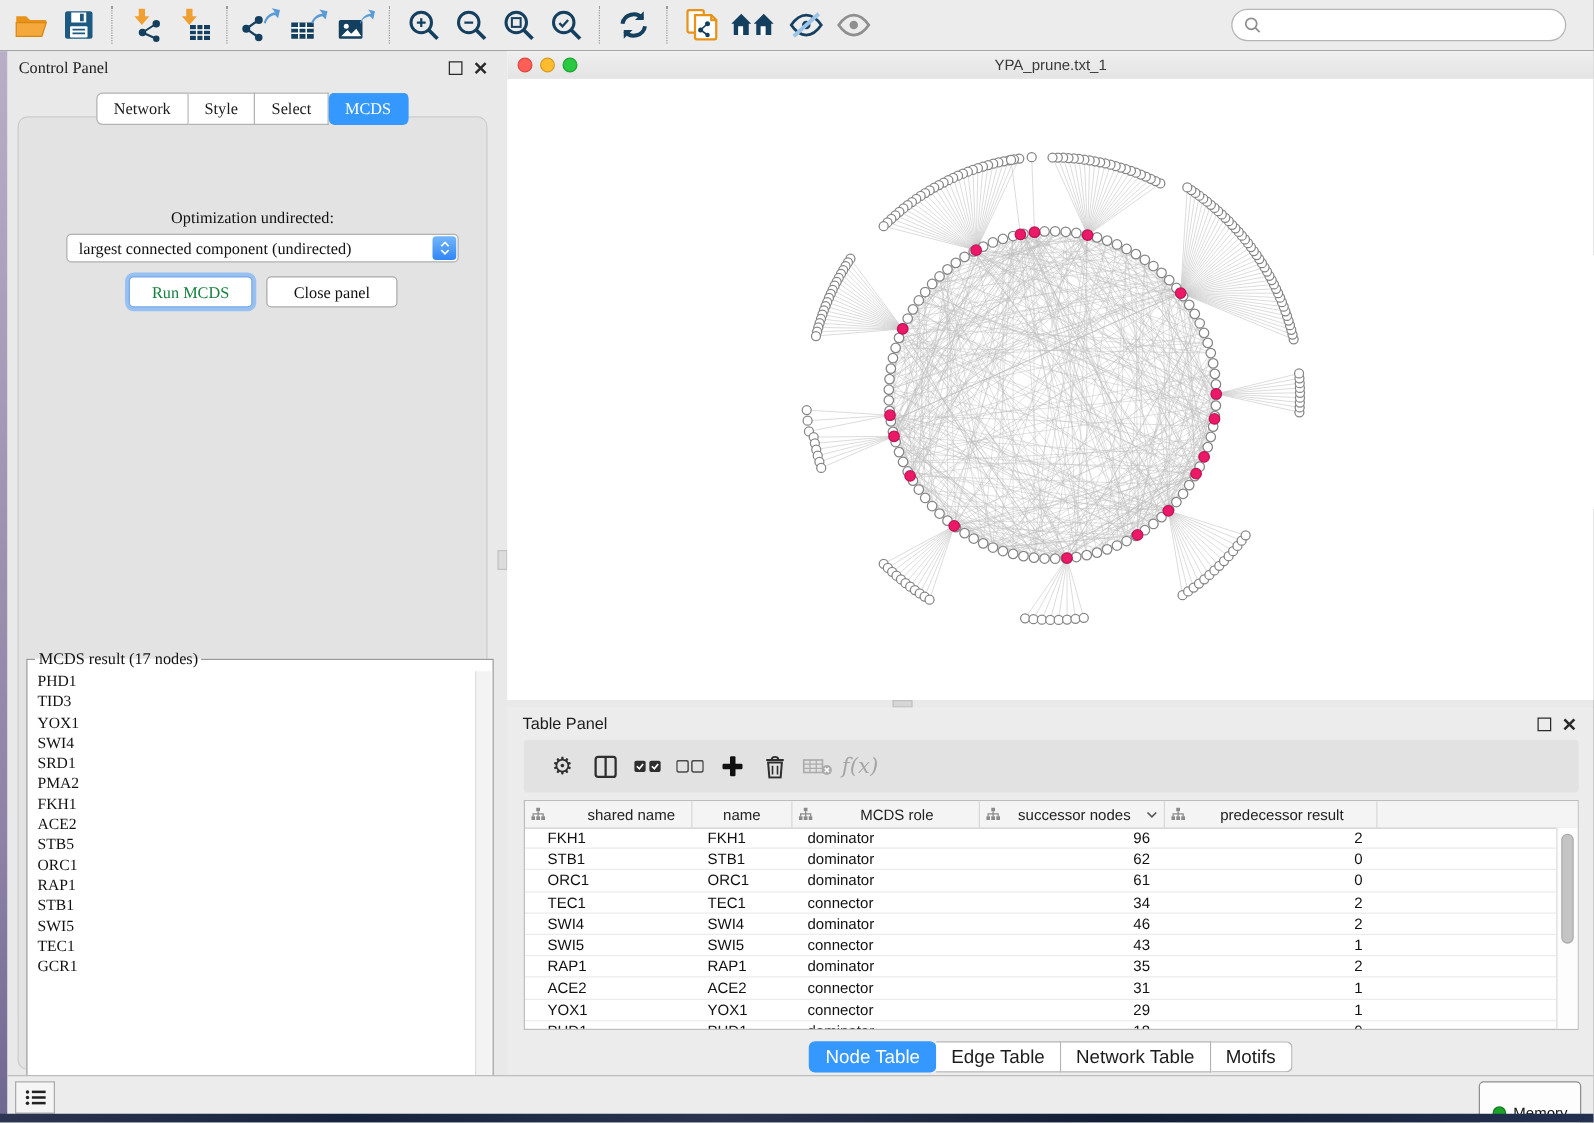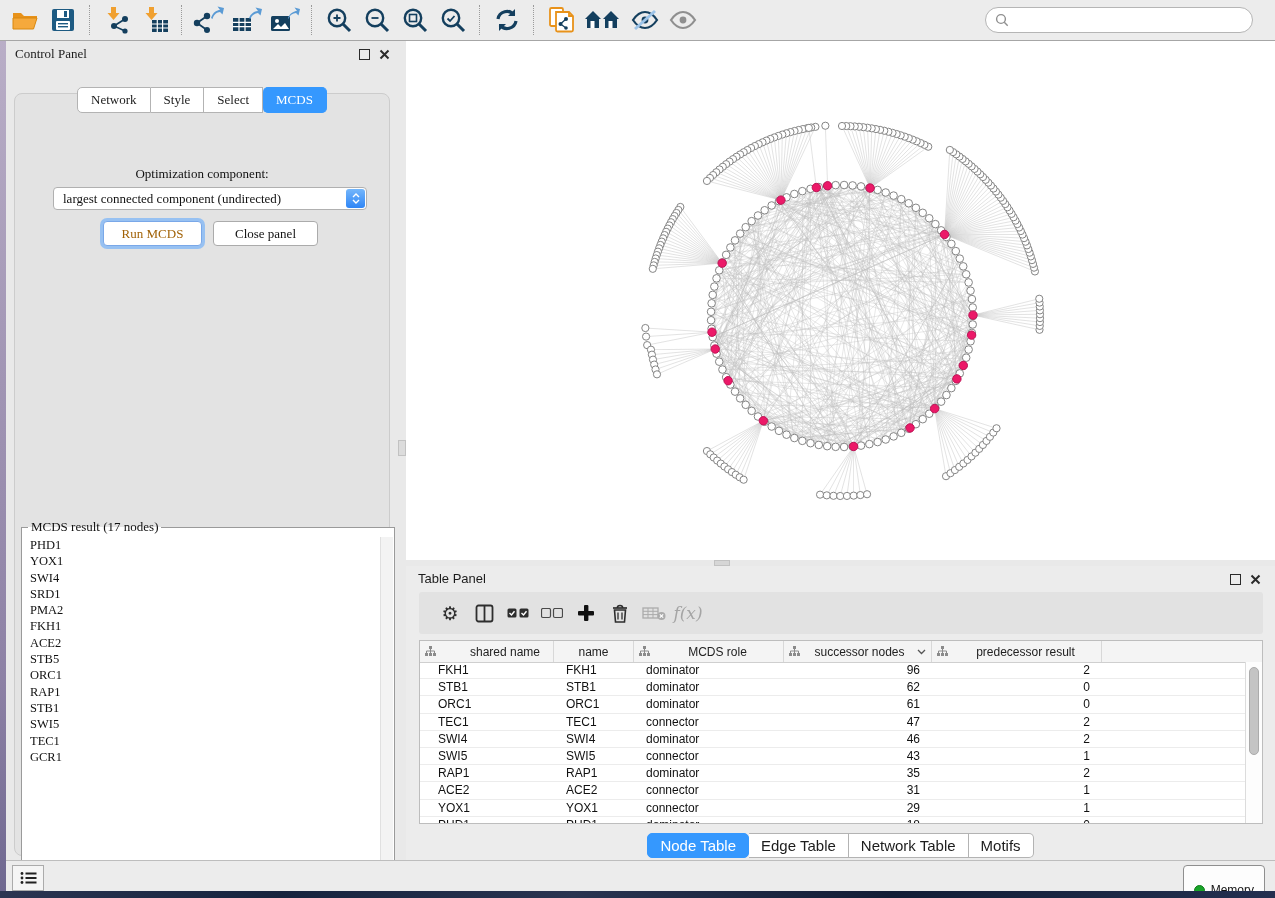--- a/index.html
+++ b/index.html
@@ -22,34 +22,34 @@
     background:linear-gradient(90deg,#2c3552,#16233e 22%,#2a3451 45%,#121d36 70%,#243050 100%);}
 
   
   #control-panel{position:absolute;left:6px;top:41px;width:392px;height:819px;background:#e9e9e9;font-family:Liberation Serif, serif;}
   .panel-titlebar{position:relative;height:26px;display:flex;align-items:center;}
   .panel-title{font-size:13px;color:#1c1c1c;padding-left:9px;}
   .win-icons{position:absolute;right:8px;top:0;height:26px;display:flex;align-items:center;gap:9px;}
   .float-ico{width:9px;height:9px;border:1.6px solid #2a2a2a;display:inline-block;}
   #cp-inner{position:absolute;left:8px;right:8px;top:52px;bottom:4px;background:#e3e3e3;
     border:1px solid #cccccc;border-radius:8px;}
-  #cp-tabs{position:absolute;left:0;right:0;top:46px;display:flex;justify-content:center;z-index:5;}
+  #cp-tabs{position:absolute;left:0;right:0;top:33px;display:flex;justify-content:center;z-index:5;}
   .cp-tab{font-size:13px;color:#1c1c1c;background:#fff;border:1px solid #b3b3b3;border-left:none;
     padding:4px 13px;cursor:default;}
   .cp-tab:first-child{border-left:1px solid #b3b3b3;border-radius:5px 0 0 5px;}
   .cp-tab:last-child{border-radius:0 5px 5px 0;}
   .cp-tab.active{background:#3598fe;color:#fff;border-color:#3598fe;border-radius:5px;}
   #opt-label{position:absolute;left:0;right:0;top:72px;text-align:center;font-size:13px;color:#111;}
   #criterion{position:absolute;left:38px;top:93px;width:314px;height:23px;background:#fff;
     border:1px solid #b0b0b0;border-radius:4px;display:flex;align-items:center;box-sizing:border-box;gap:12px;}
   #criterion .val{flex:1;font-size:13px;color:#111;padding-left:9px;white-space:nowrap;overflow:hidden;}
   #criterion .stepper{width:19px;height:19px;margin-right:1px;border-radius:3px;
     background:linear-gradient(#74b6fb,#2f86f6);display:flex;flex-direction:column;align-items:center;justify-content:center;gap:1px;}
   #run-btn{position:absolute;left:88px;top:127px;width:97px;height:23px;background:#fff;border:1px solid #7aa8e8;
-    border-radius:4px;font-size:13px;color:#a16207;box-shadow:0 0 0 3px rgba(90,165,255,.55);
+    border-radius:4px;font-size:13px;color:#15803d;box-shadow:0 0 0 3px rgba(90,165,255,.55);
     display:flex;align-items:center;justify-content:center;}
   #close-btn{position:absolute;left:198px;top:127px;width:103px;height:23px;background:#fff;border:1px solid #ababab;
     border-radius:4px;font-size:13px;color:#111;display:flex;align-items:center;justify-content:center;}
   #mcds-fieldset{position:absolute;left:6px;top:425px;width:374px;height:374px;margin:0;padding:0;
     border:1px solid #9a9a9a;background:#fff;box-sizing:border-box;}
   #mcds-fieldset legend{font-size:13px;color:#111;margin-left:6px;padding:0 3px;}
   #mcds-list{position:absolute;left:1px;top:2px;right:13px;bottom:1px;overflow:hidden;}
   .mcds-item{font-size:12.5px;color:#111;line-height:16.3px;padding-left:7px;}
   #mcds-scroll{position:absolute;right:1px;top:2px;width:12px;bottom:1px;background:#f3f3f3;border-left:1px solid #e0e0e0;}
 
@@ -262,39 +262,40 @@
           </svg>
       </span>
     </div>
     <div id="cp-tabs">
         <div class="cp-tab">Network</div>
         <div class="cp-tab">Style</div>
         <div class="cp-tab">Select</div>
         <div class="cp-tab active">MCDS</div>
       </div>
     <div id="cp-inner">
-      <div id="opt-label">Optimization component:</div>
+      <div id="opt-label">Optimization undirected:</div>
       <div id="criterion">
         <span class="val">largest connected component (undirected)</span>
         <span class="stepper">
           <svg width="8" height="5" viewBox="0 0 8 5">
               <path d="M1 4l3-3 3 3" fill="none" stroke="#fff" stroke-width="1.4"></path>
             </svg>
           <svg width="8" height="5" viewBox="0 0 8 5">
               <path d="M1 1l3 3 3-3" fill="none" stroke="#fff" stroke-width="1.4"></path>
             </svg>
         </span>
       </div>
       <div id="run-btn">Run MCDS</div>
       <div id="close-btn">Close panel</div>
       <fieldset id="mcds-fieldset">
         <legend>MCDS result (17 nodes)</legend>
         <div style="position:relative;width:100%;height:100%;">
           <div id="mcds-list">
               <div class="mcds-item">PHD1</div>
+              <div class="mcds-item">TID3</div>
               <div class="mcds-item">YOX1</div>
               <div class="mcds-item">SWI4</div>
               <div class="mcds-item">SRD1</div>
               <div class="mcds-item">PMA2</div>
               <div class="mcds-item">FKH1</div>
               <div class="mcds-item">ACE2</div>
               <div class="mcds-item">STB5</div>
               <div class="mcds-item">ORC1</div>
               <div class="mcds-item">RAP1</div>
               <div class="mcds-item">STB1</div>
@@ -306,20 +307,26 @@
         </div>
       </fieldset>
     </div>
   </div>
 
   <div id="vdivider">
       <div class="grip"></div>
     </div>
 
   <div id="network-window">
+    <div id="net-titlebar">
+      <span class="traffic" style="background:#ff5f57;border:1px solid #e0443e;box-sizing:border-box;"></span>
+      <span class="traffic" style="background:#febc2e;border:1px solid #d69e23;box-sizing:border-box;margin-left:6px;"></span>
+      <span class="traffic" style="background:#28c840;border:1px solid #1ea32f;box-sizing:border-box;margin-left:6px;"></span>
+      <span id="net-title">YPA_prune.txt_1</span>
+    </div>
     <div id="net-canvas">
       <svg id="net-svg" width="869" height="497" viewBox="0 0 869 497">
           <line x1="438.12129201312774" y1="122.01717623980218" x2="549.8012374838778" y2="188.1133423026116" class="edge"></line>
           <line x1="316.4408699085983" y1="306.5407733581359" x2="463.37475075709705" y2="124.89214301618026" class="edge"></line>
           <line x1="345.64618517656834" y1="158.1464911199748" x2="565.9022332606617" y2="236.07635400120176" class="edge"></line>
           <line x1="313.22592164416903" y1="207.3105517227854" x2="535.1293788721181" y2="167.35908545310792" class="edge"></line>
           <line x1="523.2348944765301" y1="350.7295921697653" x2="566.7252702371402" y2="261.47960620705123" class="edge"></line>
           <line x1="509.8783709104687" y1="361.18034161350766" x2="305.0687004550375" y2="248.7579722458103" class="edge"></line>
           <line x1="351.9755232283207" y1="353.5031706128992" x2="516.7259289937215" y2="356.1713351086465" class="edge"></line>
           <line x1="324.359596101068" y1="321.53772842225897" x2="549.8012374838778" y2="188.1133423026116" class="edge"></line>
@@ -1334,21 +1341,21 @@
             <div class="td" style="width: 134px; text-align: left; padding: 0px 0px 0px 18px;">ORC1</div>
             <div class="td" style="width: 80px; text-align: left; padding: 0px 0px 0px 12px;">ORC1</div>
             <div class="td" style="width: 150px; text-align: left; padding: 0px 0px 0px 12px;">dominator</div>
             <div class="td" style="width: 148px; text-align: right; padding: 0px 12px 0px 0px;">61</div>
             <div class="td" style="width: 170px; text-align: right; padding: 0px 12px 0px 0px;">0</div>
           </div>
           <div class="trow">
             <div class="td" style="width: 134px; text-align: left; padding: 0px 0px 0px 18px;">TEC1</div>
             <div class="td" style="width: 80px; text-align: left; padding: 0px 0px 0px 12px;">TEC1</div>
             <div class="td" style="width: 150px; text-align: left; padding: 0px 0px 0px 12px;">connector</div>
-            <div class="td" style="width: 148px; text-align: right; padding: 0px 12px 0px 0px;">47</div>
+            <div class="td" style="width: 148px; text-align: right; padding: 0px 12px 0px 0px;">34</div>
             <div class="td" style="width: 170px; text-align: right; padding: 0px 12px 0px 0px;">2</div>
           </div>
           <div class="trow">
             <div class="td" style="width: 134px; text-align: left; padding: 0px 0px 0px 18px;">SWI4</div>
             <div class="td" style="width: 80px; text-align: left; padding: 0px 0px 0px 12px;">SWI4</div>
             <div class="td" style="width: 150px; text-align: left; padding: 0px 0px 0px 12px;">dominator</div>
             <div class="td" style="width: 148px; text-align: right; padding: 0px 12px 0px 0px;">46</div>
             <div class="td" style="width: 170px; text-align: right; padding: 0px 12px 0px 0px;">2</div>
           </div>
           <div class="trow">

